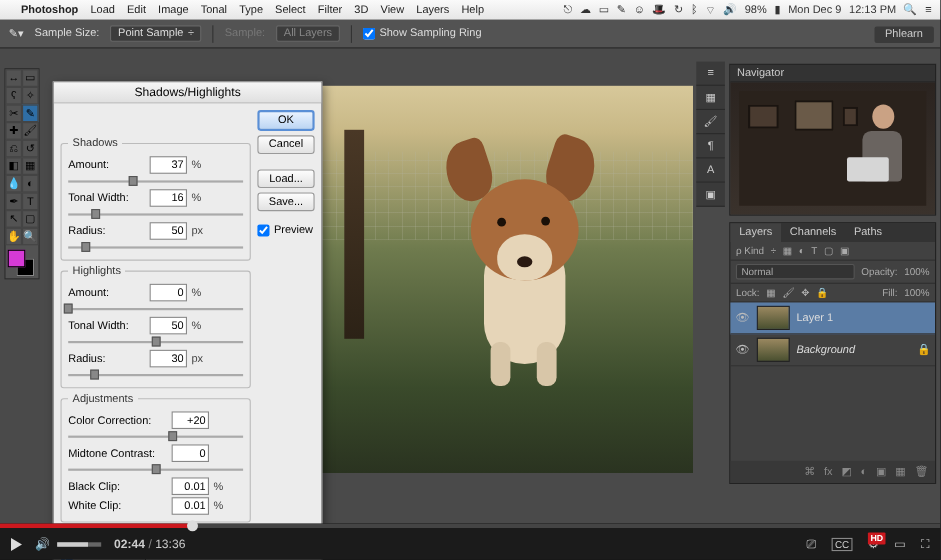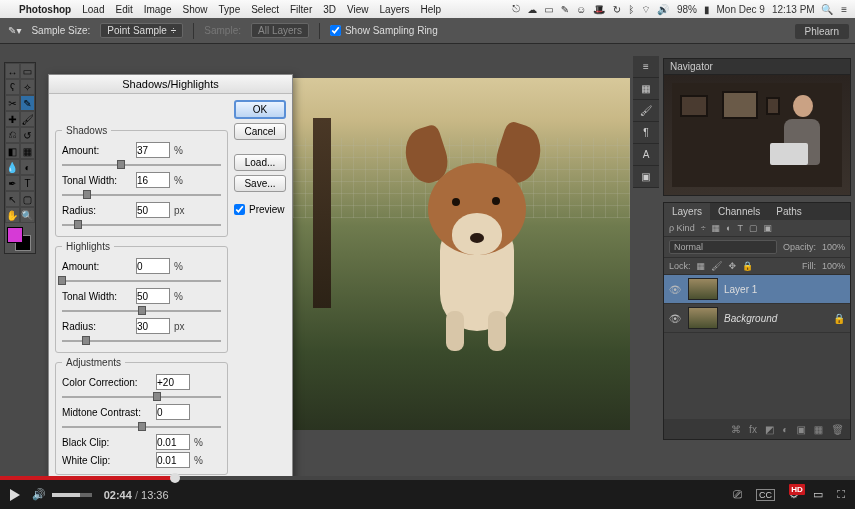--- a/index.html
+++ b/index.html
@@ -50,21 +50,21 @@
   .dialog-body { padding:6px; display:flex; gap:6px;}
   .dlg-left { flex:1; display:flex; flex-direction:column; gap:4px;margin-top:25px;}
   .dlg-right { width:52px; display:flex; flex-direction:column; gap:4px; align-items:stretch;}
   .dlg-btn { background:linear-gradient(#fdfdfd,#e2e2e2); border:1px solid #999; border-radius:3px; font-size:10px; padding:2px 0; text-align:center;}
   .dlg-btn.primary { border:2px solid #5a8fd6; background:linear-gradient(#eaf3ff,#bcd5f3);}
   fieldset { border:1px solid #bbb; border-radius:3px; padding:4px 6px 6px 6px; font-size:10px;}
   legend { padding:0 4px; font-size:10px; color:#333;}
   .row { display:flex; align-items:center; gap:4px; margin-top:2px;}
   .row label { flex:0 0 70px; }
   .row.small label { flex:0 0 90px;}
-  .numinput { width:34px; height:16px; border:1px solid #888; font-size:10px; padding-right:2px; background:#fff;}
+  .numinput { width:34px; height:16px; border:1px solid #888; font-size:10px; text-align:right; padding-right:2px; background:#fff;}
   .unit { width:12px; text-align:left; color:#444;}
   .slider { height:10px; position:relative; margin-top:2px;}
   .slider-track { position:absolute; top:4px; left:0; right:0; height:2px; background:#aaa;}
   .slider-thumb { position:absolute; top:0; width:8px; height:9px; background:#888; border:1px solid #555; transform:translateX(-4px);}
   .cb-row { display:flex; align-items:flex-end; gap:4px; font-size:10px;}
   input[type=checkbox]{ width:11px; height:11px;}
   
   
   .rdock-tabs { position:absolute; right:196px; top:12px; width:26px; background:#3a3a3a; display:flex; flex-direction:column;}
   .rdock-tabs .rt { height:22px; border-bottom:1px solid #2a2a2a; display:flex; align-items:center; justify-content:center; color:#ccc;}
@@ -112,21 +112,21 @@
 </head>
 <body>
 
 <div class="menubar">
   <div class="menubar-left">
     <span class="apple"></span>
     <span style="font-weight:bold">Photoshop</span>
     <span>Load</span>
     <span>Edit</span>
     <span>Image</span>
-    <span>Show</span>
+    <span>Tonal</span>
     <span>Type</span>
     <span>Select</span>
     <span>Filter</span>
     <span>3D</span>
     <span>View</span>
     <span>Layers</span>
     <span>Help</span>
   </div>
   <div class="menubar-right">
     <span>⎋</span>

